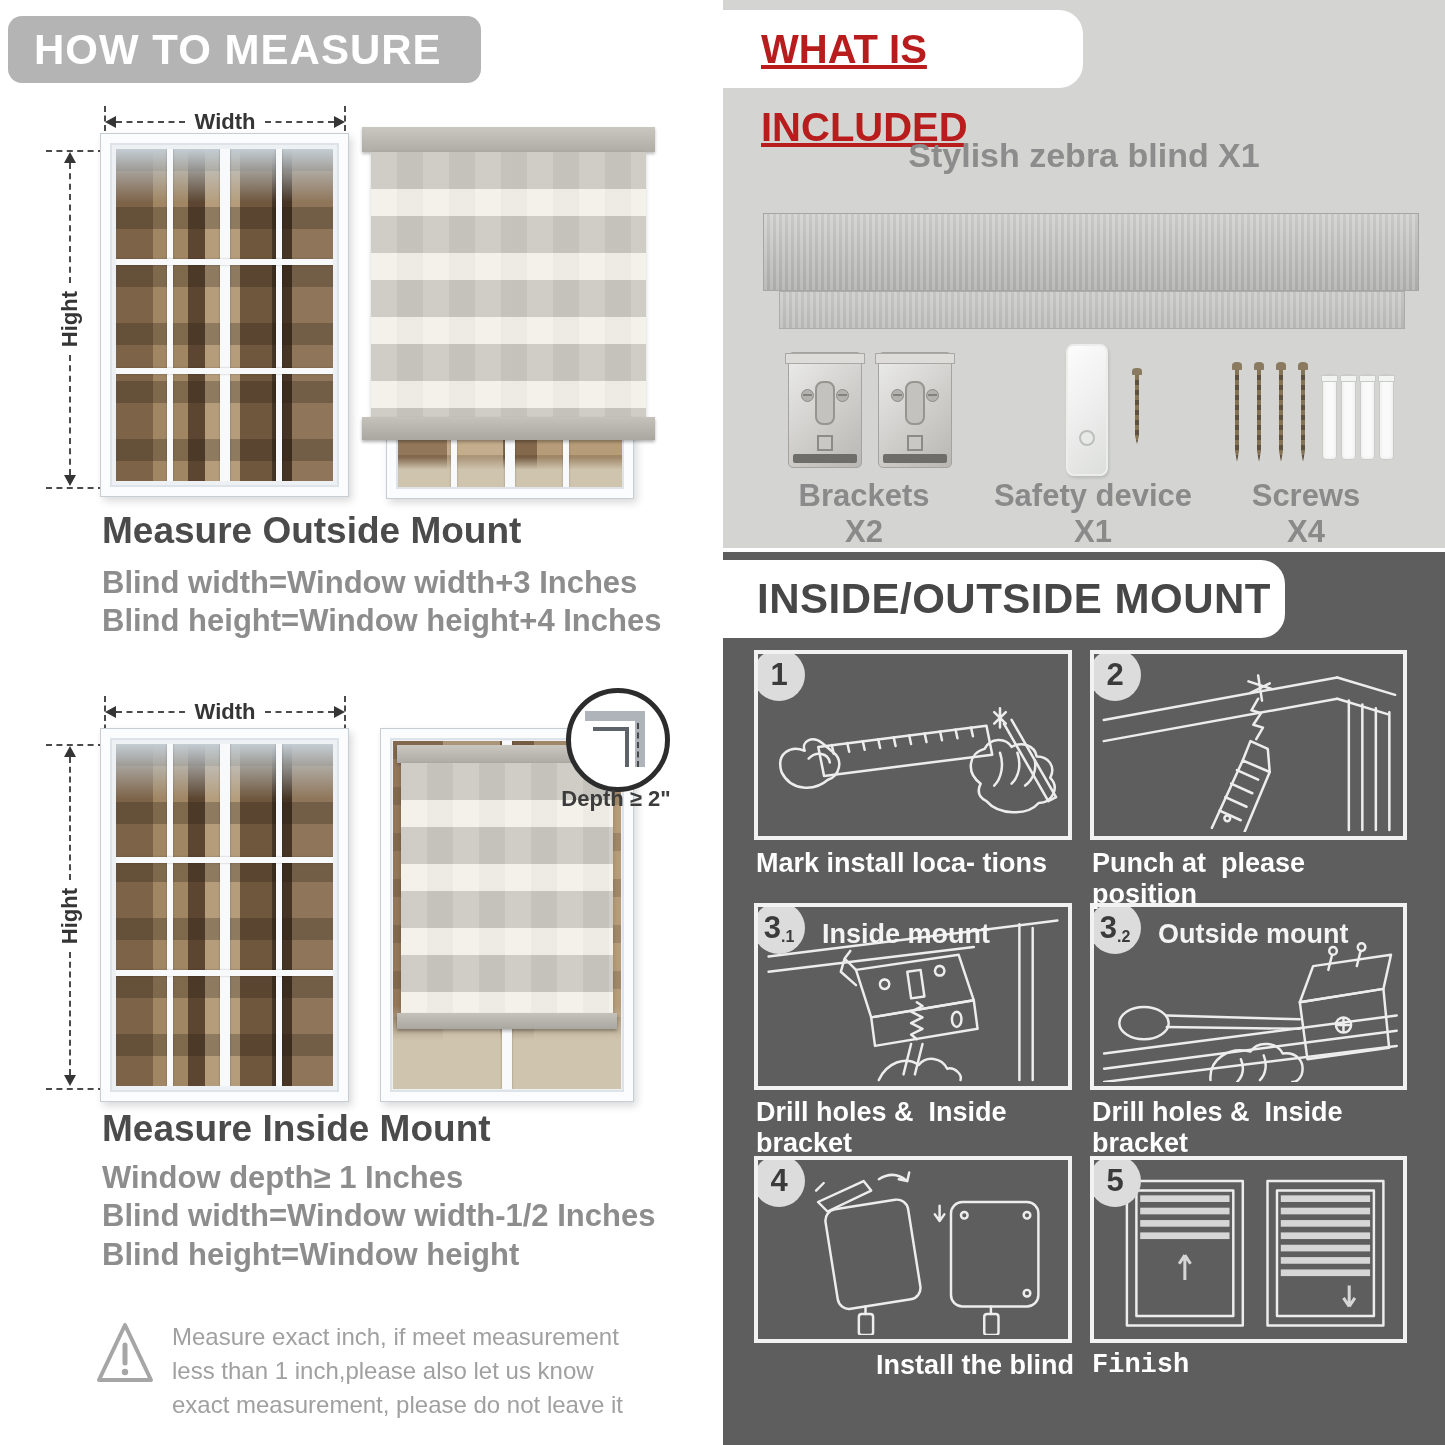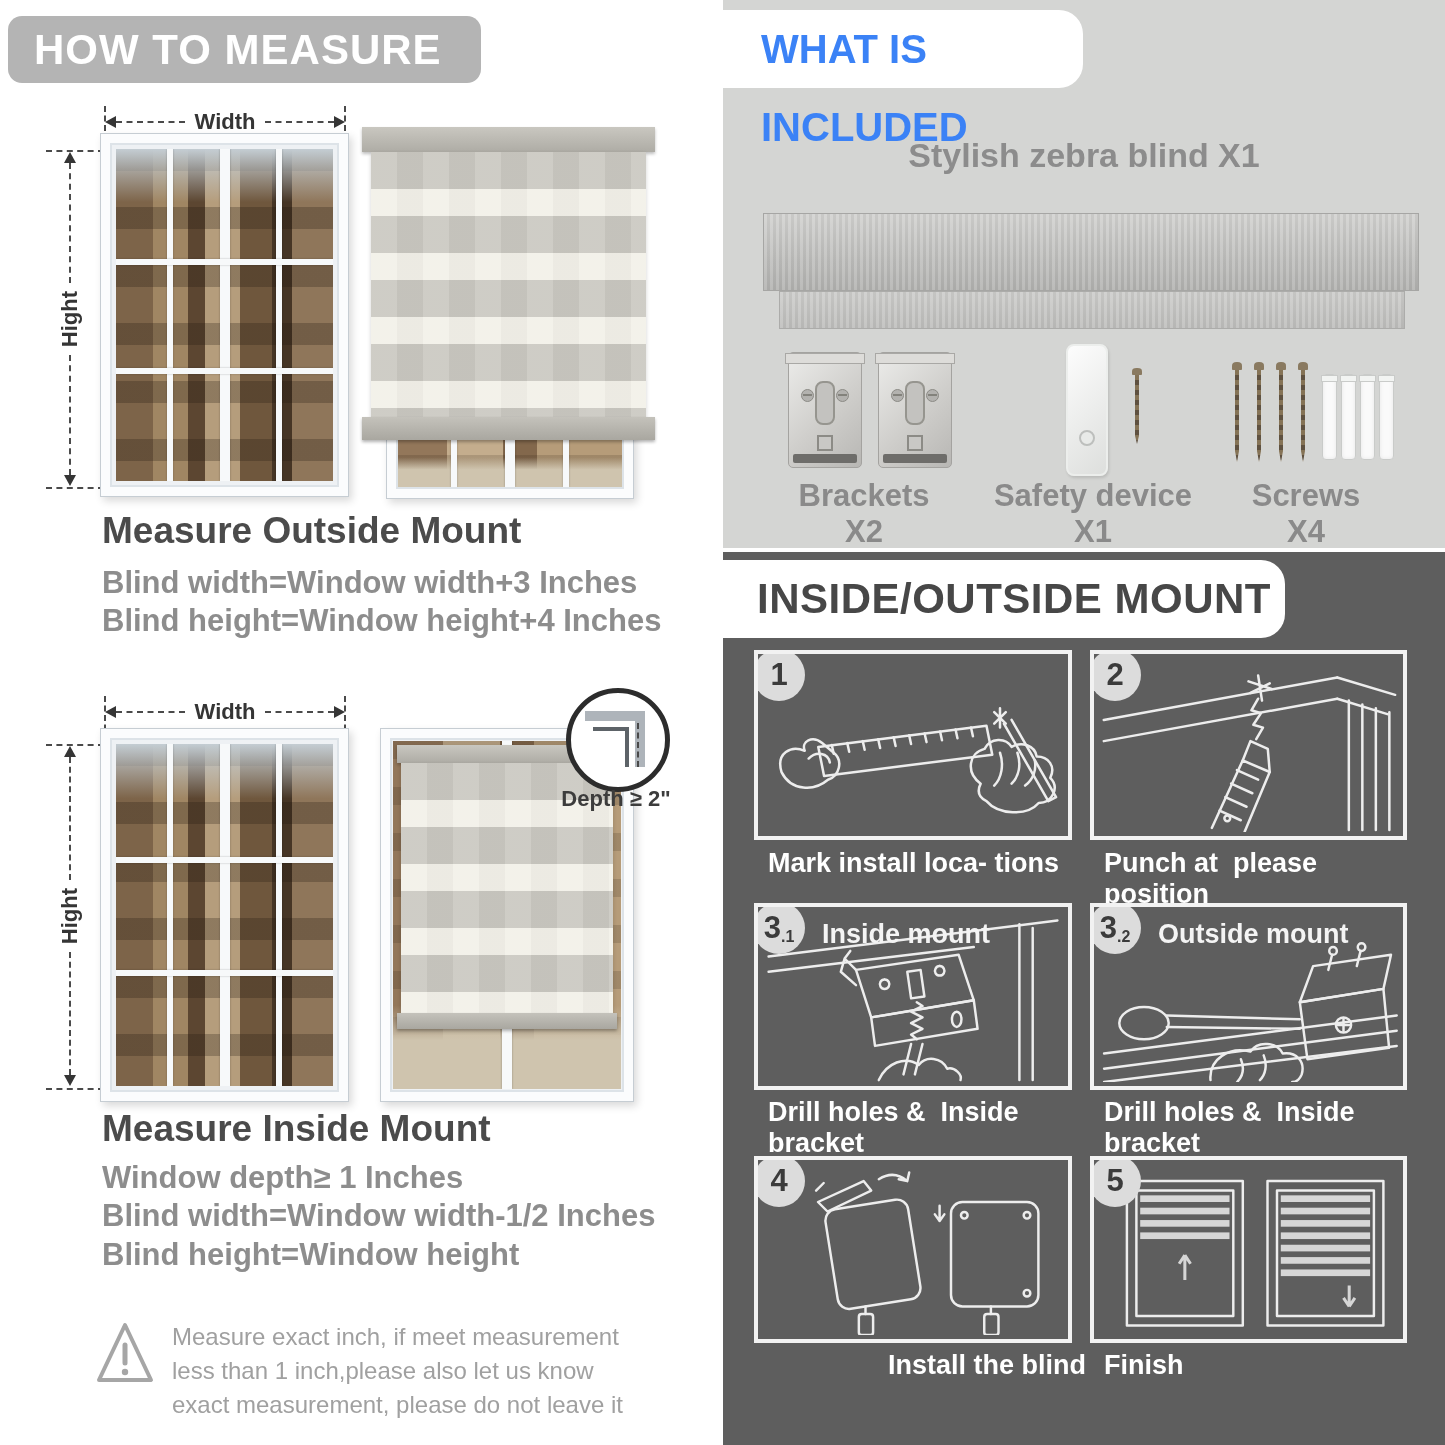--- a/index.html
+++ b/index.html
@@ -55,21 +55,21 @@
   .bound-h{border-top:2px dashed #4a4a4a;height:0;}
 
   
   .mag{border-radius:50%;border:5px solid #2c2c2c;background:#fff;overflow:hidden;}
   .depth-lab{font-size:22px;font-weight:bold;color:#3c3c3c;text-align:center;}
   .warn-text{font-size:24px;font-weight:500;color:#a0a0a0;line-height:1.42;}
 
   
   .panel-top{left:723px;top:0;width:722px;height:548px;background:#d4d5d3;}
   .banner-white{background:#fff;border-radius:0 24px 24px 0;box-sizing:border-box;font-weight:bold;}
-  .banner-included{left:723px;top:10px;width:360px;height:78px;font-size:40px;line-height:78px;color:#3b82f6;padding-left:38px;}
+  .banner-included{left:723px;top:10px;width:360px;height:78px;font-size:40px;line-height:78px;color:#b91c1c;padding-left:38px;text-decoration:underline;}
   .stylish{left:723px;top:136px;width:722px;text-align:center;font-size:34px;font-weight:bold;color:#8c8c8c;}
   .rail-top{background:
     repeating-linear-gradient(90deg,rgba(255,255,255,.14) 0 3px,rgba(0,0,0,.035) 3px 6px),
     linear-gradient(180deg,#d0d0ce 0%,#c2c2c0 45%,#b0b0ae 100%);
     border:1px solid #a6a6a4;box-sizing:border-box;}
   .rail-bot{background:
     repeating-linear-gradient(90deg,rgba(255,255,255,.14) 0 3px,rgba(0,0,0,.03) 3px 6px),
     linear-gradient(180deg,#cbcbc9,#bcbcba);
     border:1px solid #acacaa;box-sizing:border-box;}
   .item-label{font-size:31px;font-weight:bold;color:#8a8a8a;text-align:center;}
@@ -94,21 +94,21 @@
 
   .panel-bottom{left:723px;top:552px;width:722px;height:893px;background:#5e5e5e;}
   .banner-mount{left:723px;top:560px;width:562px;height:78px;font-size:42px;line-height:78px;color:#474747;padding-left:34px;letter-spacing:.5px;}
 
   .step-box{border:4px solid #f2f2f2;box-sizing:border-box;overflow:hidden;}
   .badge{position:absolute;left:-5px;top:-5px;width:52px;height:52px;border-radius:50%;background:#dcdcdc;
     display:flex;align-items:center;justify-content:center;color:#3b3b3b;font-weight:bold;}
   .badge .big{font-size:31px;}
   .badge .sub{font-size:16px;align-self:flex-end;margin-bottom:8px;}
   .step-title{position:absolute;left:64px;top:12px;font-size:27px;font-weight:bold;color:#f4f4f4;}
-  .caption{font-size:27px;font-weight:bold;color:#ffffff;white-space:pre-wrap;margin-left:12px;}
+  .caption{font-size:27px;font-weight:bold;color:#ffffff;white-space:pre-wrap;}
   .illo{position:absolute;inset:4px;}
   .illo svg{width:100%;height:100%;}
   .ln{stroke:#ededed;stroke-width:2.6;fill:none;stroke-linecap:round;stroke-linejoin:round;}
   .fillg{fill:#d6d6d6;stroke:none;}
 </style>
 </head>
 <body>
 
 <div id="canvas">
 
@@ -417,15 +417,15 @@
         <rect class="fillg" x="190" y="98" width="94" height="7"></rect>
         <rect class="fillg" x="190" y="111" width="94" height="7"></rect>
         <path d="M262,128 v22 M262,150 l-6,-9 M262,150 l6,-9" stroke="#d6d6d6" stroke-width="3.2" fill="none"></path>
       </svg>
     </div>
     <div class="badge">
       <span class="big">5</span>
         <span class="sub"></span>
     </div>
   </div>
-  <div class="abs caption" style="left:1092px;top:1350px;width:317px;">Finish</div>
+  <div class="abs caption" style="left:1092px;top:1350px;width:317px;font-family:Liberation Mono, monospace;">Finish</div>
 
 </div>
 
 </body></html>

